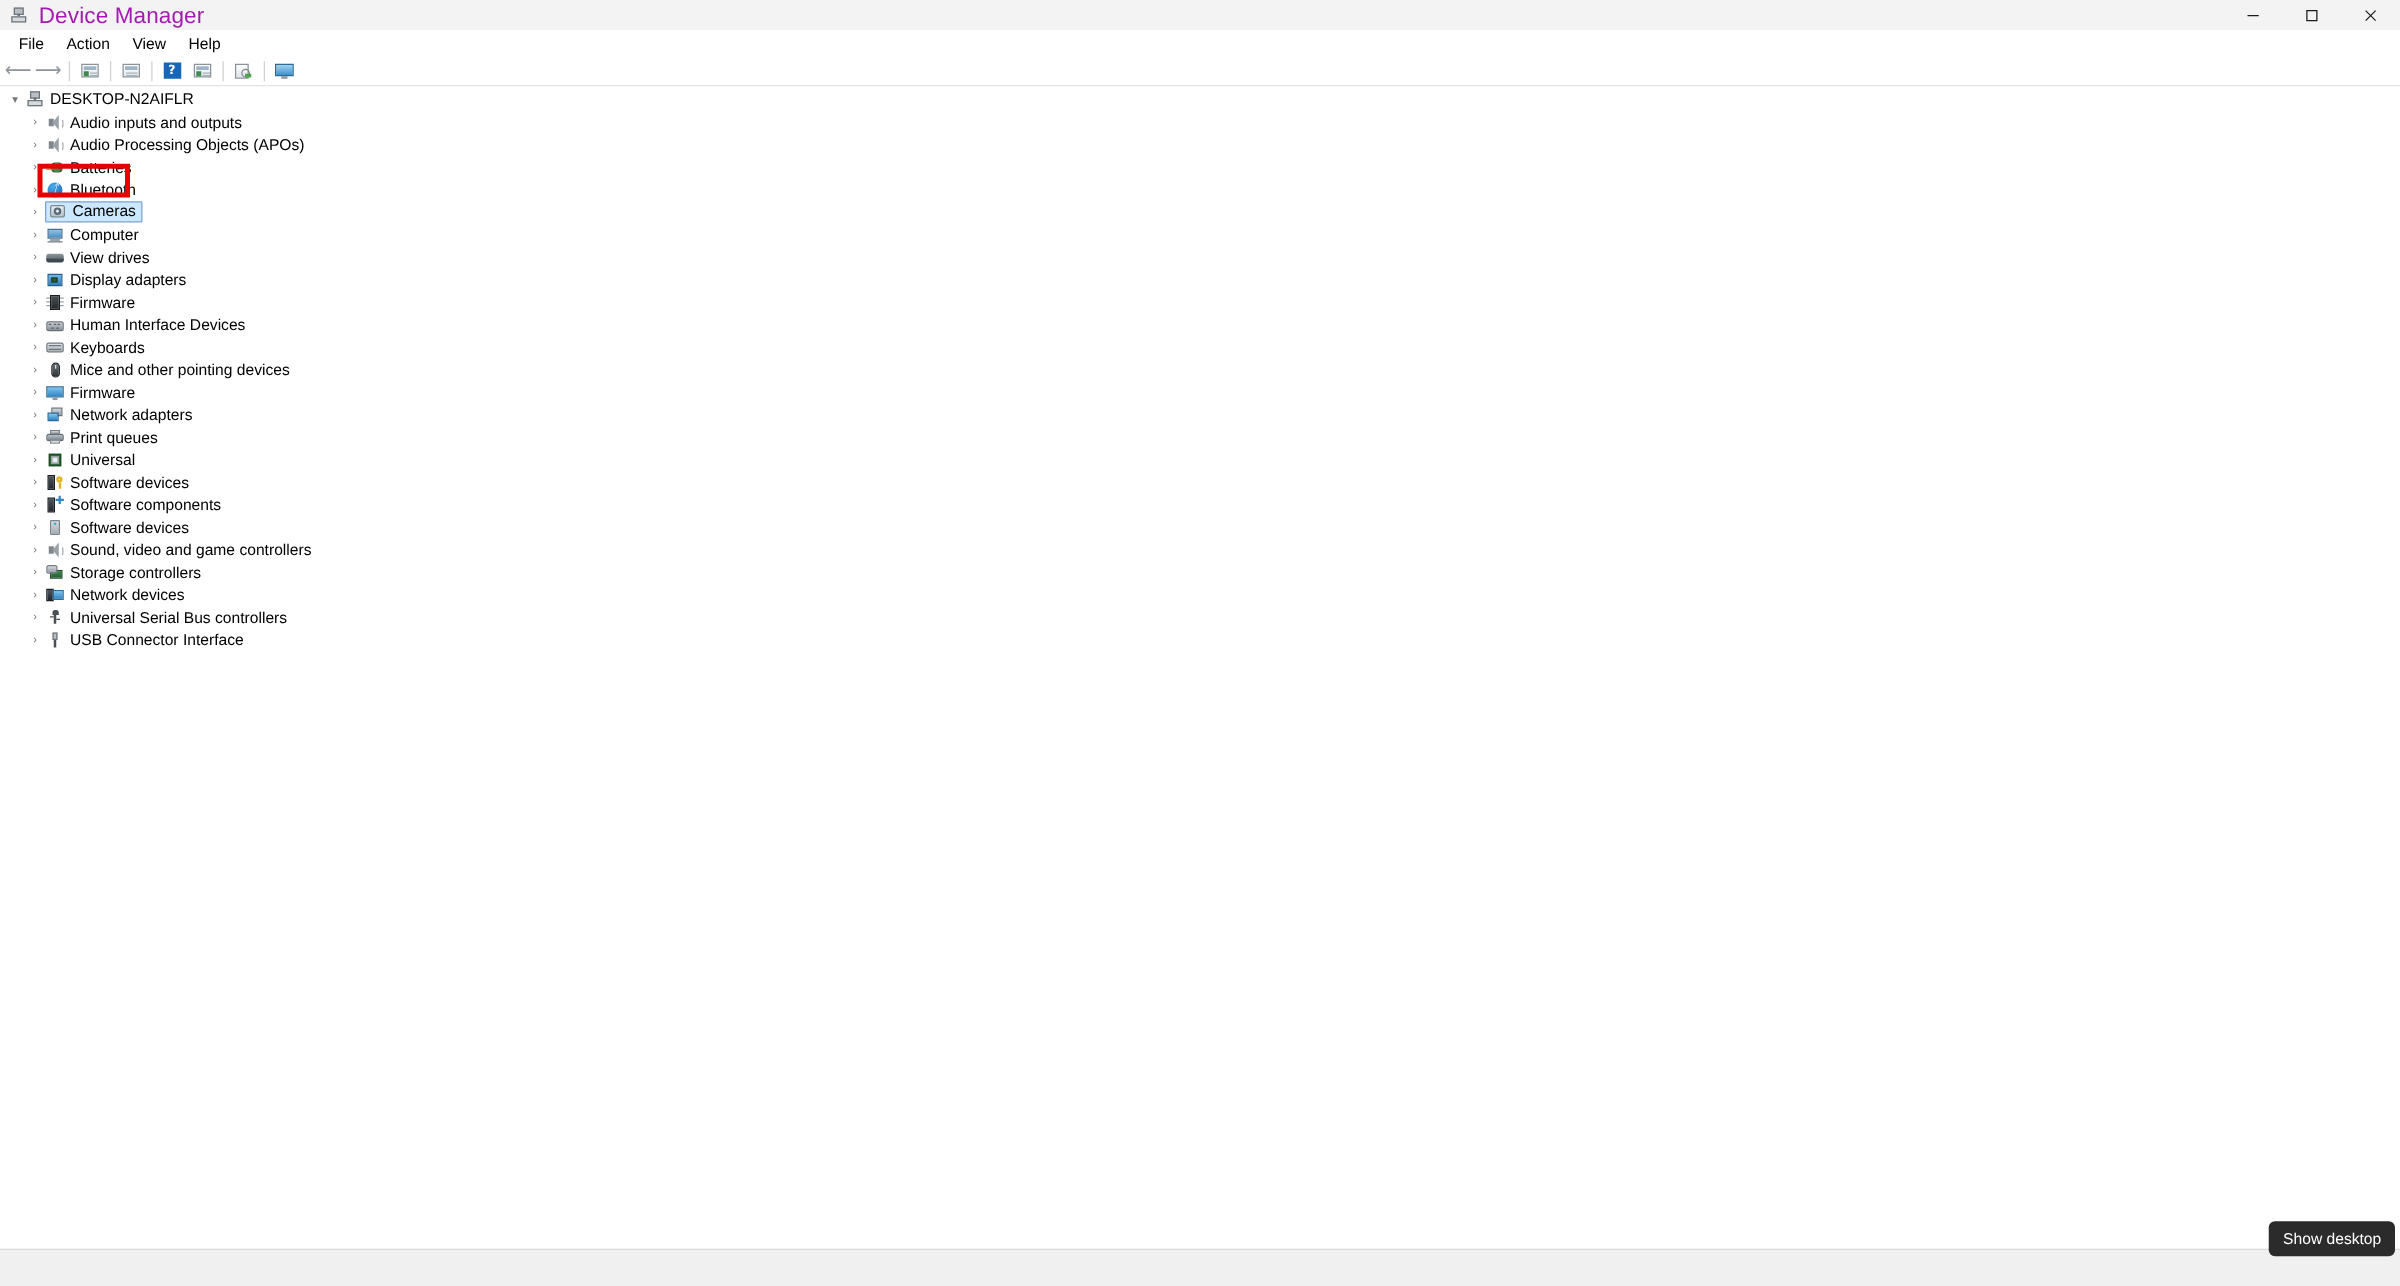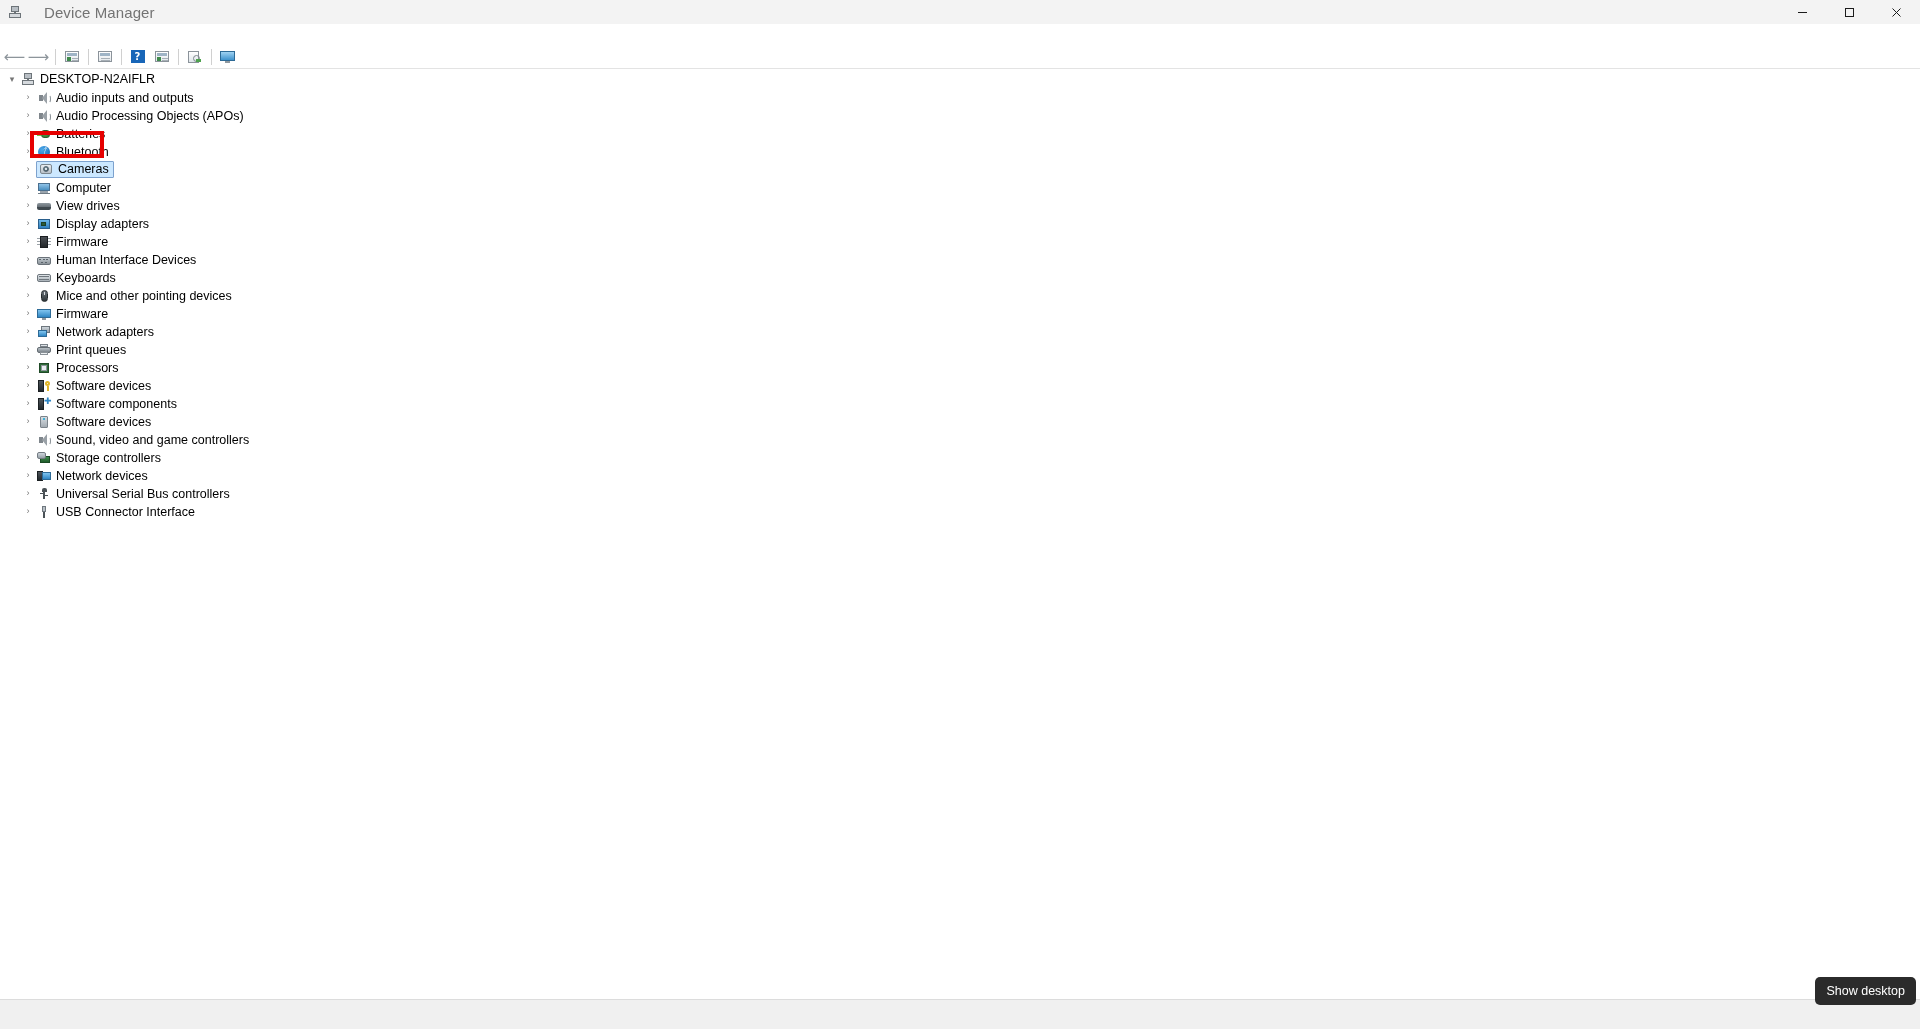--- a/index.html
+++ b/index.html
@@ -29,23 +29,23 @@
     display: flex;
     align-items: center;
   }
   .titlebar-icon {
     width: 16px; height: 16px;
     margin-left: 7px;
     position: relative;
     flex: 0 0 auto;
   }
   .titlebar-title {
-    font-size: 15px;
-    color: #737373;
-    margin-left: 21px;
+    font-size: 18px;
+    color: #a21caf;
+    margin-left: 8px;
     letter-spacing: 0.1px;
     white-space: nowrap;
   }
   .winbuttons {
     position: absolute;
     right: 0; top: 0;
     height: 24px;
     display: flex;
   }
   .winbtn {
@@ -590,20 +590,26 @@
       </div>
       <div class="winbtn close">
         <svg width="11" height="11" viewBox="0 0 11 11">
             <line x1="1.5" y1="1.5" x2="9.5" y2="9.5" stroke="currentColor" stroke-width="1"></line>
             <line x1="9.5" y1="1.5" x2="1.5" y2="9.5" stroke="currentColor" stroke-width="1"></line>
           </svg>
       </div>
     </div>
   </div>
 
+  <div class="menubar">
+    <div class="menuitem">File</div>
+    <div class="menuitem">Action</div>
+    <div class="menuitem">View</div>
+    <div class="menuitem">Help</div>
+  </div>
 
   <div class="toolbar">
     <div class="tbtn">
       <span class="tb-arrow">⟵</span>
     </div>
     <div class="tbtn">
       <span class="tb-arrow">⟶</span>
     </div>
     <div class="tsep"></div>
     <div class="tbtn">
@@ -830,21 +836,21 @@
             <span class="nodelabel">Print queues</span>
           </span>
         </div>
         <div class="treerow" style="padding-left: 20px;">
           <span class="chev">›</span>
           <span class="sel-wrap">
             <span class="nodeicon ic ic-cpu">
               <i class="sq"></i>
               <i class="inner"></i>
             </span>
-            <span class="nodelabel">Processors</span>
+            <span class="nodelabel">Universal</span>
           </span>
         </div>
         <div class="treerow" style="padding-left: 20px;">
           <span class="chev">›</span>
           <span class="sel-wrap">
             <span class="nodeicon ic ic-sec">
               <i class="tow"></i>
               <i class="key"></i>
               <i class="kstem"></i>
             </span>

